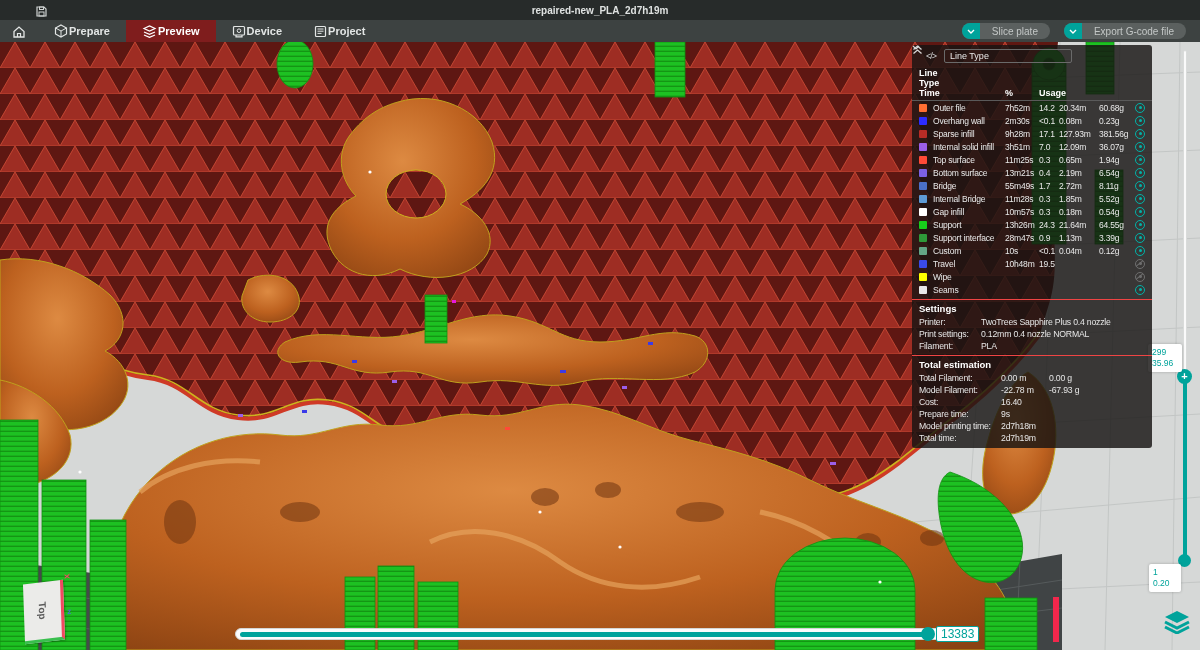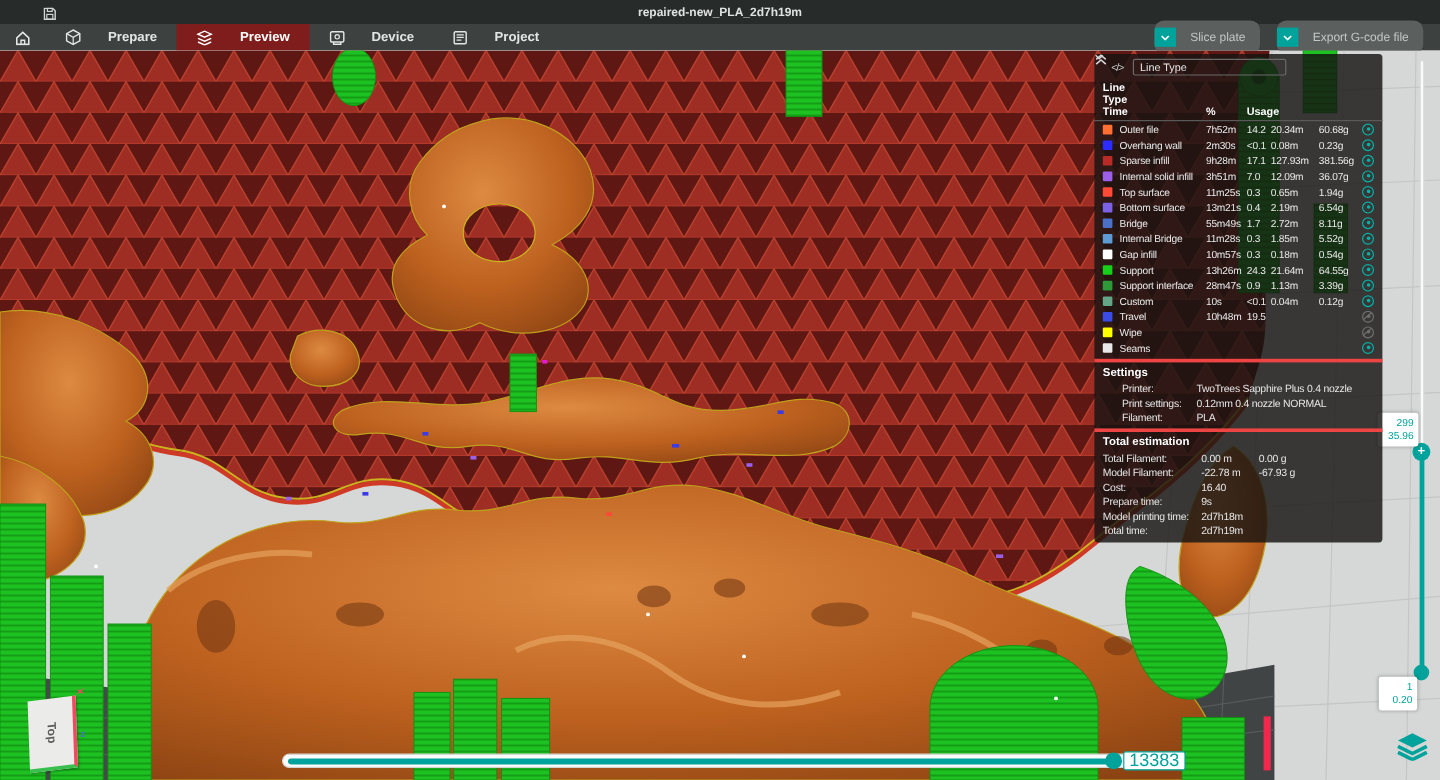--- a/index.html
+++ b/index.html
@@ -14,25 +14,25 @@
   .tb-sep{width:1px;height:11px;background:#4a4f4e;}
   .tb-title{position:absolute;left:0;right:0;text-align:center;font-size:10px;font-weight:bold;color:#dfe2e1;pointer-events:none;}
   .tb-disabled{color:#737b79;}
   .uicon{display:inline-flex;align-items:center;justify-content:center;}
   .uicon svg{display:block;}
   .undo-redo{font-size:13px;line-height:10px;color:#cfd3d2;}
 
   
   .tabbar{position:absolute;top:20px;left:0;width:1200px;height:22px;background:#3d4241;
     display:flex;align-items:stretch;color:#e8eae9;font-size:11px;}
-  .tab{display:flex;align-items:center;gap:22px;padding:0 16px;font-weight:bold;color:#e3e6e5;}
+  .tab{display:flex;align-items:center;gap:1px;padding:0 16px;font-weight:bold;color:#e3e6e5;}
   .tab.home{padding:0 12px;}
   .tab.active{background:#7f1d1d;color:#fff;}
   .tabbar-right{margin-left:auto;display:flex;align-items:center;gap:14px;padding-right:14px;}
-  .pillbtn{display:flex;align-items:center;height:28px;border-radius:8px;overflow:hidden;background:#5b605f;}
+  .pillbtn{display:flex;align-items:center;height:16px;border-radius:8px;overflow:hidden;background:#5b605f;}
   .pill-drop{width:18px;height:16px;background:#00A39B;display:flex;align-items:center;justify-content:center;}
   .pill-label{padding:0 12px;font-size:10px;color:#c3c7c6;}
 
   
   .viewport{position:absolute;top:42px;left:0;width:1200px;height:608px;}
   .viewport svg{position:absolute;top:0;left:0;}
 
   
   .panel{position:absolute;left:912px;top:3px;width:240px;background:rgba(22,20,18,0.82);
     border-radius:3px;color:#e6e6e6;padding-bottom:4px;}
@@ -46,44 +46,44 @@
   .lt-row{display:grid;grid-template-columns:10px 76px 34px 20px 40px 36px 14px;align-items:center;
     height:13px;padding-left:7px;font-size:8.5px;letter-spacing:-0.2px;color:#e9e9e9;}
   .sw{width:8px;height:8px;border-radius:1px;}
   .lt-label{white-space:nowrap;overflow:hidden;padding-left:4px;}
   .eye{width:10px;height:10px;border-radius:50%;position:relative;display:inline-block;border:1.5px solid #00b3a9;}
   .eye::before{content:"";position:absolute;left:50%;top:50%;width:3px;height:3px;margin:-1.5px 0 0 -1.5px;
     border-radius:50%;background:#00b3a9;}
   .eye.off{border-color:#6f6f6f;}
   .eye.off::before{background:#6f6f6f;}
   .eye.off::after{content:"";position:absolute;left:-1px;top:3px;width:9px;height:1px;background:#6f6f6f;transform:rotate(-40deg);}
-  .sec-title{font-size:9.5px;font-weight:bold;color:#fff;padding:3px 7px 2px;border-top:3px solid #ef4444;margin-top:3px;}
-  .kv{display:grid;grid-template-columns:62px auto;height:12px;align-items:center;padding-left:23px;
+  .sec-title{font-size:9.5px;font-weight:bold;color:#fff;padding:3px 7px 2px;border-top:1px solid #ef4444;margin-top:3px;}
+  .kv{display:grid;grid-template-columns:62px auto;height:12px;align-items:center;padding-left:7px;
     font-size:8.7px;letter-spacing:-0.2px;color:#e6e6e6;white-space:nowrap;}
   .tot{display:grid;grid-template-columns:82px 48px auto;height:12px;align-items:center;padding-left:7px;
     font-size:8.7px;letter-spacing:-0.2px;color:#e6e6e6;white-space:nowrap;}
 
   
   .vtrack{position:absolute;left:1183px;top:8px;width:4px;height:513px;background:#fafafa;
     border:1px solid #d9dbda;border-radius:2px;}
   .vfill{position:absolute;left:1183px;top:334px;width:4px;height:187px;background:#00A39B;border-radius:2px;}
   .vhandle-plus{position:absolute;left:1177px;top:327px;width:15px;height:15px;border-radius:50%;
     background:#00A39B;color:#fff;font-size:11px;line-height:14px;text-align:center;font-weight:bold;}
   .vhandle-bot{position:absolute;left:1178px;top:512px;width:13px;height:13px;border-radius:50%;background:#00A39B;}
   .vtip{position:absolute;background:#fff;border-radius:2px;box-shadow:0 0 3px rgba(0,0,0,0.25);
-    color:#00A39B;font-size:8.5px;text-align:right;line-height:11px;padding:3px 4px;}
+    color:#00A39B;font-size:8.5px;text-align:left;line-height:11px;padding:3px 4px;}
   .vtip.top{left:1148px;top:302px;width:34px;}
   .vtip.bot{left:1149px;top:522px;width:32px;}
 
   .htrack{position:absolute;left:235px;top:586px;width:726px;height:12px;background:#fcfcfc;
     border:1px solid #d4d6d5;border-radius:6px;}
   .hfill{position:absolute;left:240px;top:590px;width:686px;height:5px;background:#00A39B;border-radius:3px;}
   .hhandle{position:absolute;left:921px;top:585px;width:14px;height:14px;border-radius:50%;background:#00A39B;}
   .hlabel{position:absolute;left:936px;top:584px;height:16px;padding:0 4px;background:#fff;
-    border:1px solid #00A39B;border-radius:2px;color:#00A39B;font-size:15px;line-height:14px;}
+    border:1px solid #00A39B;border-radius:2px;color:#00A39B;font-size:12px;line-height:14px;}
 
   
   .navcube{position:absolute;left:24px;top:540px;width:40px;height:60px;background:#ebebe9;
     border-right:3px solid #ef4a60;border-bottom:3px solid #39bf4e;transform:skewY(-5deg) rotate(-2deg);
     box-shadow:1px 1px 2px rgba(0,0,0,0.3);}
   .navcube .face{position:absolute;left:0;top:0;width:100%;height:100%;display:flex;align-items:center;justify-content:center;
     color:#5a5a5a;font-size:10px;font-weight:bold;transform:rotate(90deg);}
   .navcube .axx{position:absolute;right:-9px;top:-8px;color:#ef4a60;font-size:9px;font-weight:bold;transform:rotate(-90deg);}
   .navcube .axz{position:absolute;right:-10px;top:28px;color:#4a6fd0;font-size:8px;font-weight:bold;}
 

